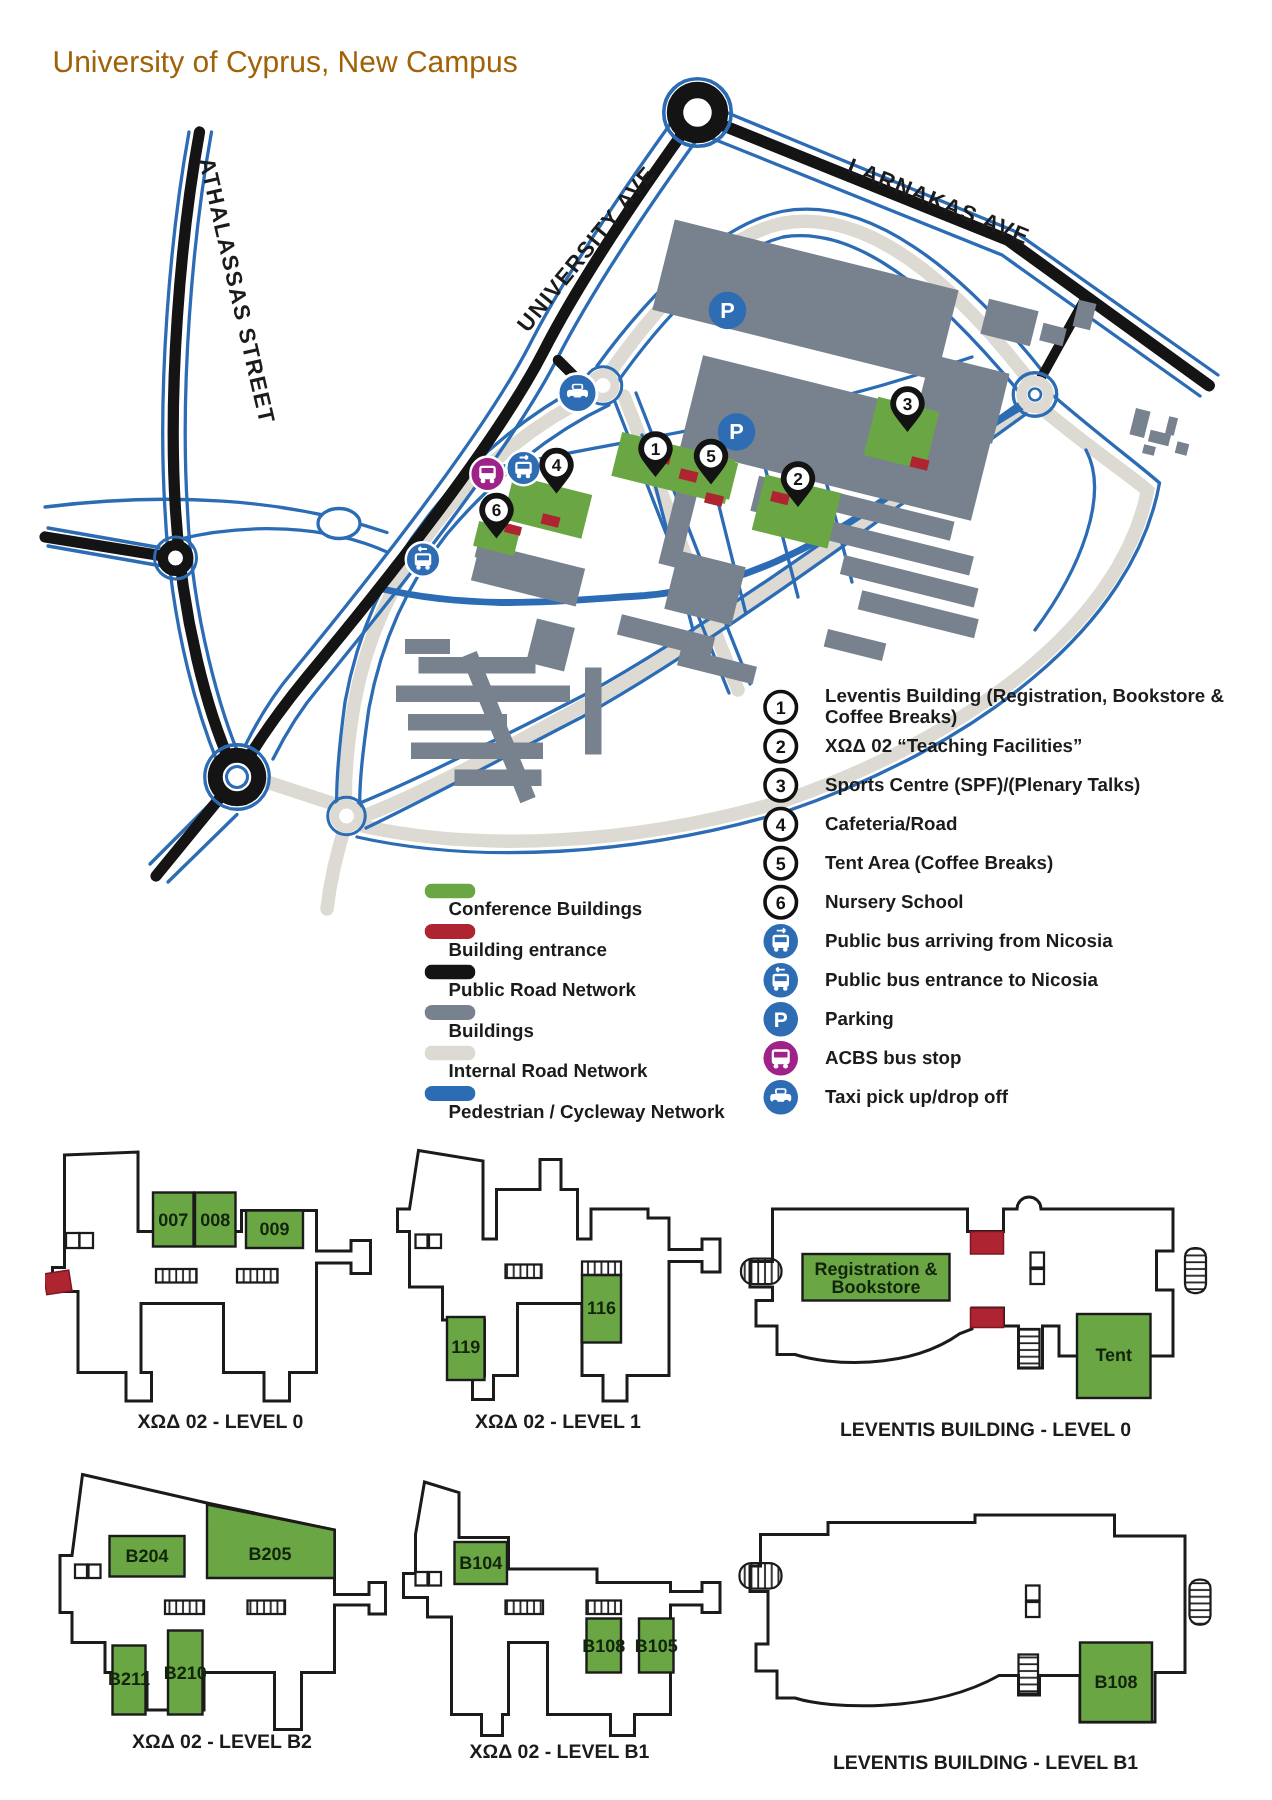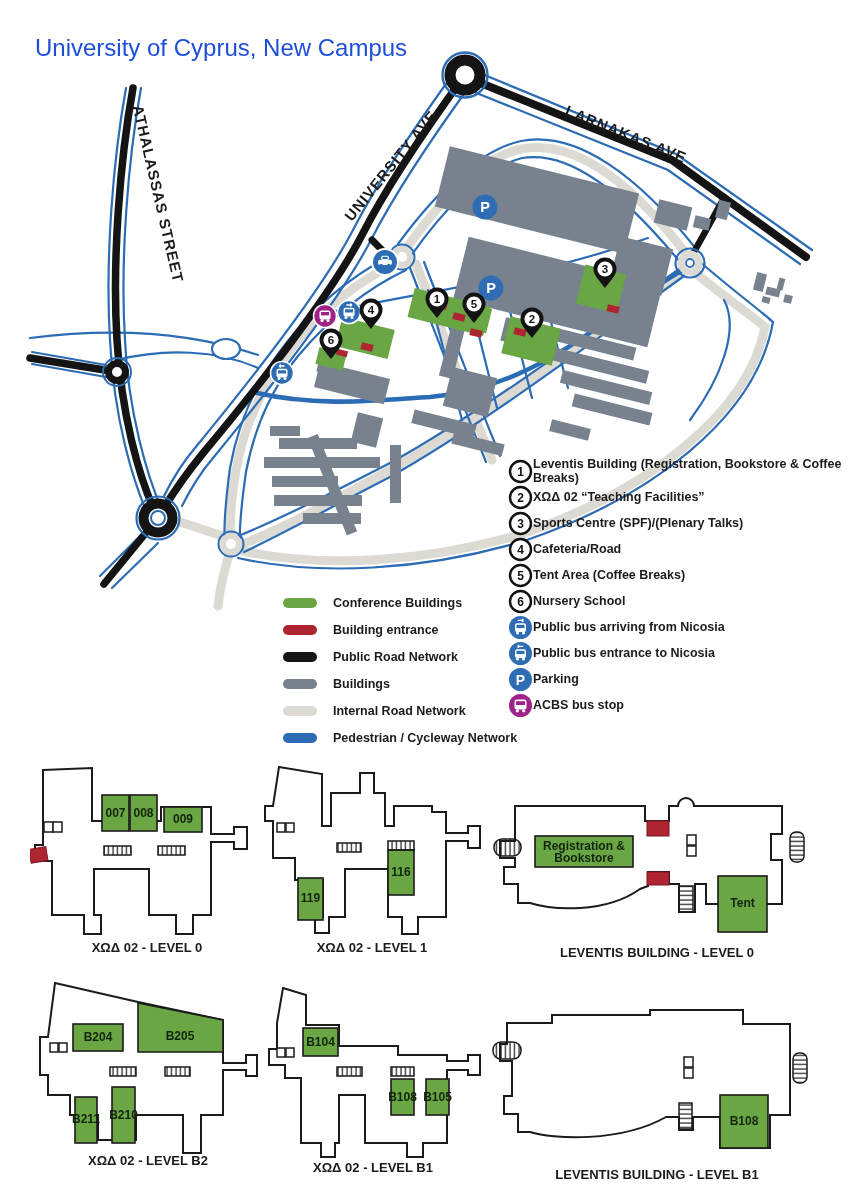--- a/index.html
+++ b/index.html
@@ -1,25 +1,25 @@
 <!DOCTYPE html>
 <html><head>
 <meta charset="utf-8">
 <style>
   html,body{margin:0;padding:0;background:#fff;}
   #page{position:relative;width:848px;height:1200px;background:#fff;overflow:hidden;
         font-family:"Liberation Sans",sans-serif;color:#1b1b1b;}
-  #title{position:absolute;left:35px;top:18px;font-size:24px;font-weight:500;color:#1d4ed8;}
+  #title{position:absolute;left:35px;top:18px;font-size:20px;font-weight:500;color:#a16207;}
   svg text{font-family:"Liberation Sans",sans-serif;}
   .legend-left{position:absolute;left:283px;top:589px;}
-  .legend-left .lrow{display:flex;align-items:center;height:27px;}
+  .legend-left .lrow{display:flex;align-items:flex-start;height:27px;flex-direction:column;}
   .legend-left .lrow span{margin-left:16px;font-size:12.5px;font-weight:bold;}
   .legend-right{position:absolute;left:508px;top:458px;}
   .legend-right .lrow{display:flex;align-items:center;height:26px;}
-  .legend-right .lrow span{margin-left:0;font-size:12.5px;font-weight:bold;}
+  .legend-right .lrow span{margin-left:17px;font-size:12.5px;font-weight:bold;}
   .licon{width:25px;height:25px;flex:0 0 25px;}
   .num-circle{fill:#fff;stroke:#111;stroke-width:2.4;}
   .num-text{font-size:12px;font-weight:bold;fill:#111;text-anchor:middle;}
   .plan{position:absolute;}
   .plan path.outline{fill:#fff;stroke:#1b1b1b;stroke-width:2;stroke-linejoin:miter;}
   .plan .room{fill:#6aa744;stroke:#1b1b1b;stroke-width:1.6;}
   .plan .roomlabel{font-size:12px;font-weight:bold;fill:#13240c;text-anchor:middle;}
   .plan .caption{font-size:13px;font-weight:bold;fill:#1b1b1b;text-anchor:middle;}
   .plan .stair{stroke:#1b1b1b;stroke-width:1.5;}
   .plan .dbl{fill:#fff;stroke:#1b1b1b;stroke-width:1.5;}
@@ -351,20 +351,31 @@
   <div class="lrow">
     <svg class="licon" viewBox="0 0 25 25">
       <circle cx="12.5" cy="12.5" r="11.5" fill="#9e2288"></circle>
       <rect x="6.5" y="6.5" width="12" height="10" rx="2.2" fill="#fff"></rect>
       <rect x="8" y="8.2" width="9" height="3.8" fill="#9e2288"></rect>
       <circle cx="9.3" cy="17.8" r="1.6" fill="#fff"></circle>
           <circle cx="15.7" cy="17.8" r="1.6" fill="#fff"></circle>
     </svg>
     <span>ACBS bus stop</span>
   </div>
+  <div class="lrow">
+    <svg class="licon" viewBox="0 0 25 25">
+      <circle cx="12.5" cy="12.5" r="11.5" fill="#2e6db4"></circle>
+      <rect x="8.7" y="6.5" width="7.6" height="4.2" rx="1.5" fill="#fff"></rect>
+      <rect x="9.9" y="7.5" width="5.2" height="2.4" fill="#2e6db4"></rect>
+      <rect x="5.5" y="10.3" width="14" height="5.2" rx="2" fill="#fff"></rect>
+      <circle cx="8.7" cy="16" r="1.8" fill="#2e6db4"></circle>
+          <circle cx="16.3" cy="16" r="1.8" fill="#2e6db4"></circle>
+    </svg>
+    <span>Taxi pick up/drop off</span>
+  </div>
 </div>
 
 <svg class="plan" style="left:30px;top:758px;" width="235" height="200" viewBox="0 0 235 200">
   <defs>
         <pattern id="hv-a" width="4.5" height="9" patternUnits="userSpaceOnUse">
           <path d="M2,0 V9" stroke="#1b1b1b" stroke-width="1.2"></path>
         </pattern>
       </defs>
   <path class="outline" d="M13,12 L62,10 L62,63 L131,63 L131,49 L181,49 L181,76 L204,76 L204,69 L217,69 L217,91 L204,91 L204,84 L181,84 L181,157 L163,157 L163,176 L146,176 L146,157 L119,157 L119,111 L64,111 L64,157 L71,157 L71,176 L54,176 L54,157 L22,157 L22,103 L5,103 L5,87 L13,87 Z"></path>
   <rect class="entr" x="0" y="90" width="17" height="14" transform="rotate(-9 8 97)"></rect>

